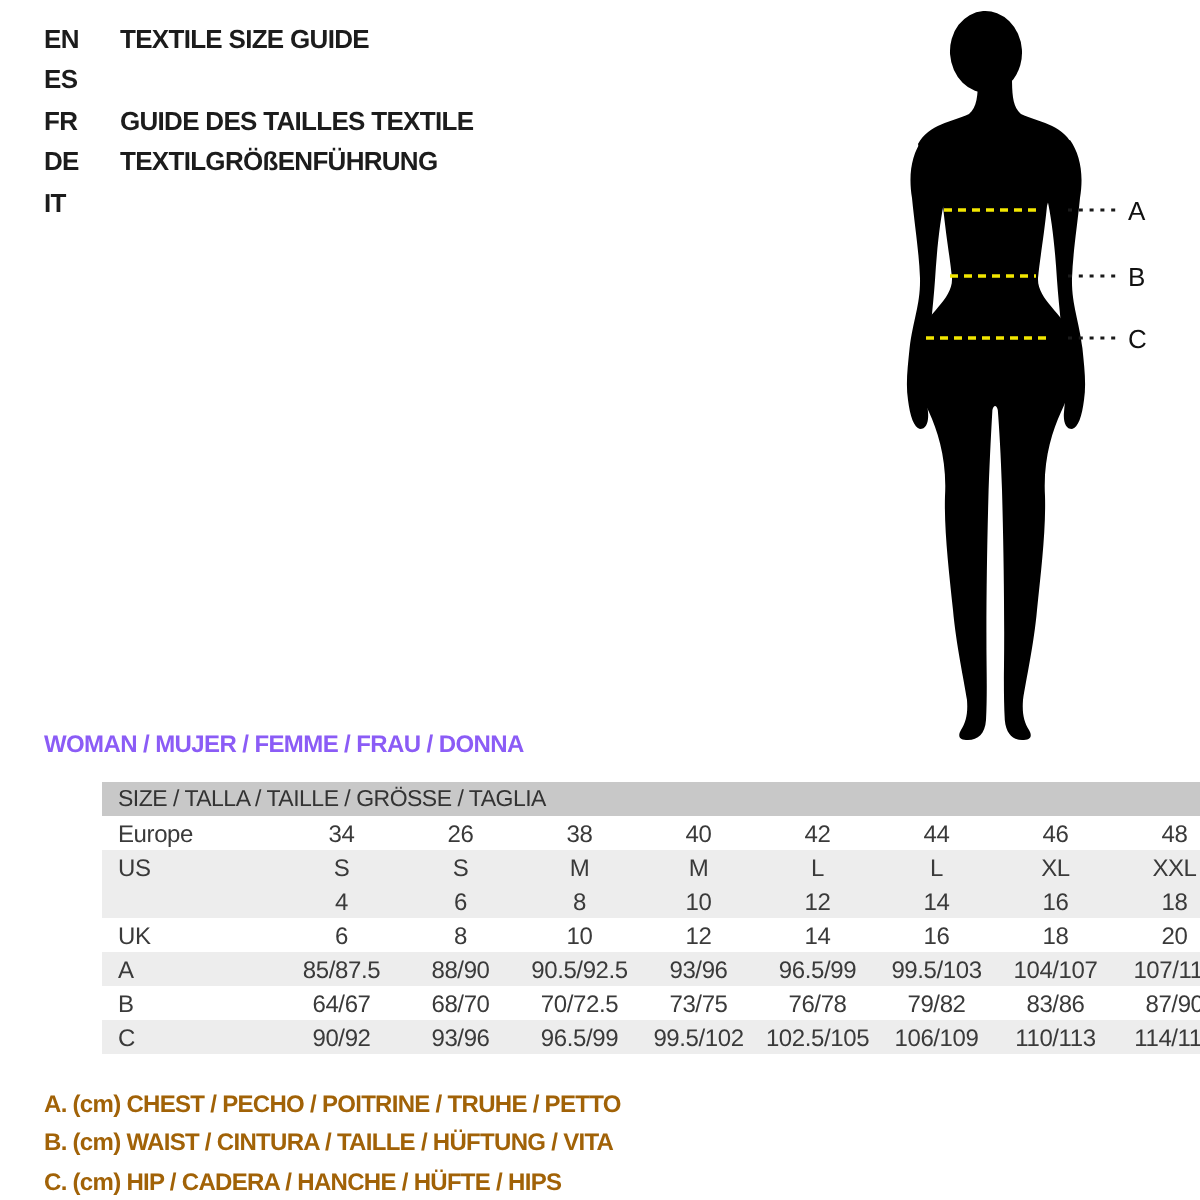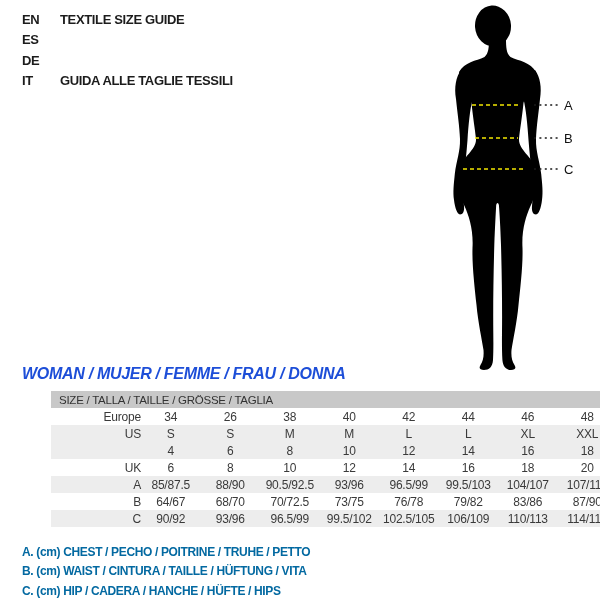--- a/index.html
+++ b/index.html
@@ -12,55 +12,59 @@
   
   .lang-block{position:absolute;left:22px;top:10px;}
   .lang-row{display:flex;line-height:20.4px;font-size:13px;font-weight:bold;
             color:#1c1c1c;letter-spacing:-0.35px;}
   .lang-code{width:38px;flex:0 0 38px;}
   
   .figure-wrap{position:absolute;left:448px;top:2px;width:152px;height:370px;}
   .figure-wrap svg{display:block;}
   .measure-label{font-family:"Liberation Sans",sans-serif;font-size:13px;fill:#111;}
   
-  .section-heading{position:absolute;left:22px;top:365px;font-size:16px;
-            font-weight:bold;color:#1d4ed8;letter-spacing:-0.3px;font-style:italic;}
+  .section-heading{position:absolute;left:22px;top:365px;font-size:12px;
+            font-weight:bold;color:#8b5cf6;letter-spacing:-0.3px;}
   
   .table-area{position:absolute;left:15px;top:391px;width:566px;margin-left:36px;}
   .table-header-bar{height:17px;background:var(--header-bg,#c8c8c8);
             font-size:11.5px;color:#333;letter-spacing:-0.25px;
             display:flex;align-items:center;padding-left:8px;box-sizing:border-box;}
   table.sizes{border-collapse:collapse;width:566px;table-layout:fixed;}
   table.sizes td{font-size:12px;color:#3a3a3a;letter-spacing:-0.2px;
             height:17px;padding:0;text-align:center;vertical-align:middle;
             white-space:nowrap;}
-  table.sizes td.lbl{text-align:right;padding-left:8px;width:82px;}
+  table.sizes td.lbl{text-align:left;padding-left:8px;width:82px;}
   table.sizes tr.stripe{background:var(--stripe-bg,#ededed);}
   
   .legend{position:absolute;left:22px;top:543px;}
-  .legend-line{font-size:12px;font-weight:bold;color:#0369a1;
+  .legend-line{font-size:12px;font-weight:bold;color:#a16207;
             line-height:19.3px;letter-spacing:-0.35px;}
 </style>
 </head>
 <body>
 
 <div class="lang-block">
   <div class="lang-row">
     <span class="lang-code">EN</span>
     <span class="lang-text">TEXTILE SIZE GUIDE</span>
   </div>
   <div class="lang-row">
     <span class="lang-code">ES</span>
   </div>
   <div class="lang-row">
+    <span class="lang-code">FR</span>
+    <span class="lang-text">GUIDE DES TAILLES TEXTILE</span>
+  </div>
+  <div class="lang-row">
     <span class="lang-code">DE</span>
+    <span class="lang-text">TEXTILGRÖßENFÜHRUNG</span>
   </div>
   <div class="lang-row">
     <span class="lang-code">IT</span>
-    <span class="lang-text">GUIDA ALLE TAGLIE TESSILI</span>
   </div>
 </div>
 
 <div class="figure-wrap">
   <svg width="152" height="370" viewBox="0 0 152 370" xmlns="http://www.w3.org/2000/svg">
 
     <ellipse cx="45" cy="24" rx="18" ry="20.5" transform="rotate(-4 45 24)" fill="#000000"></ellipse>
 
     <path d="M 41,36
              C 41,46 40.5,51.5 36.5,55

